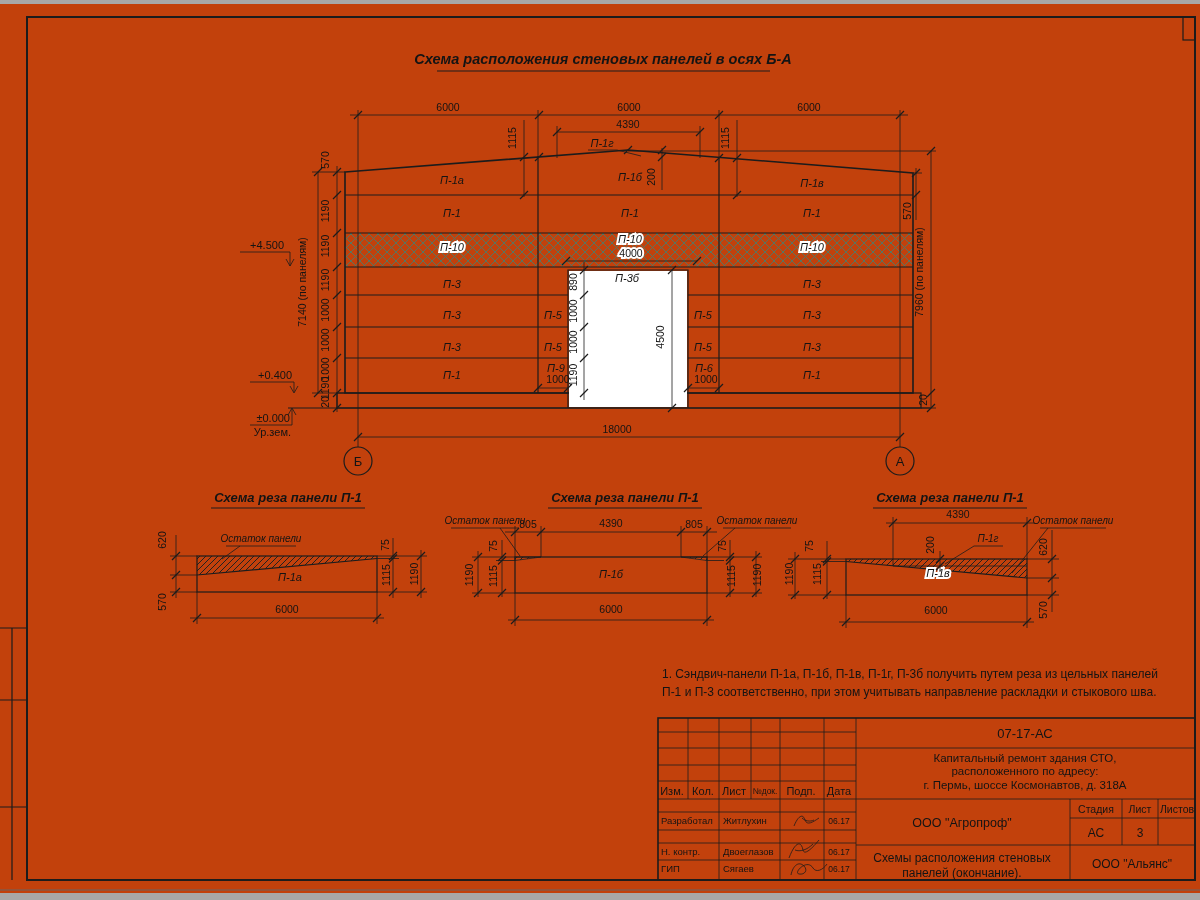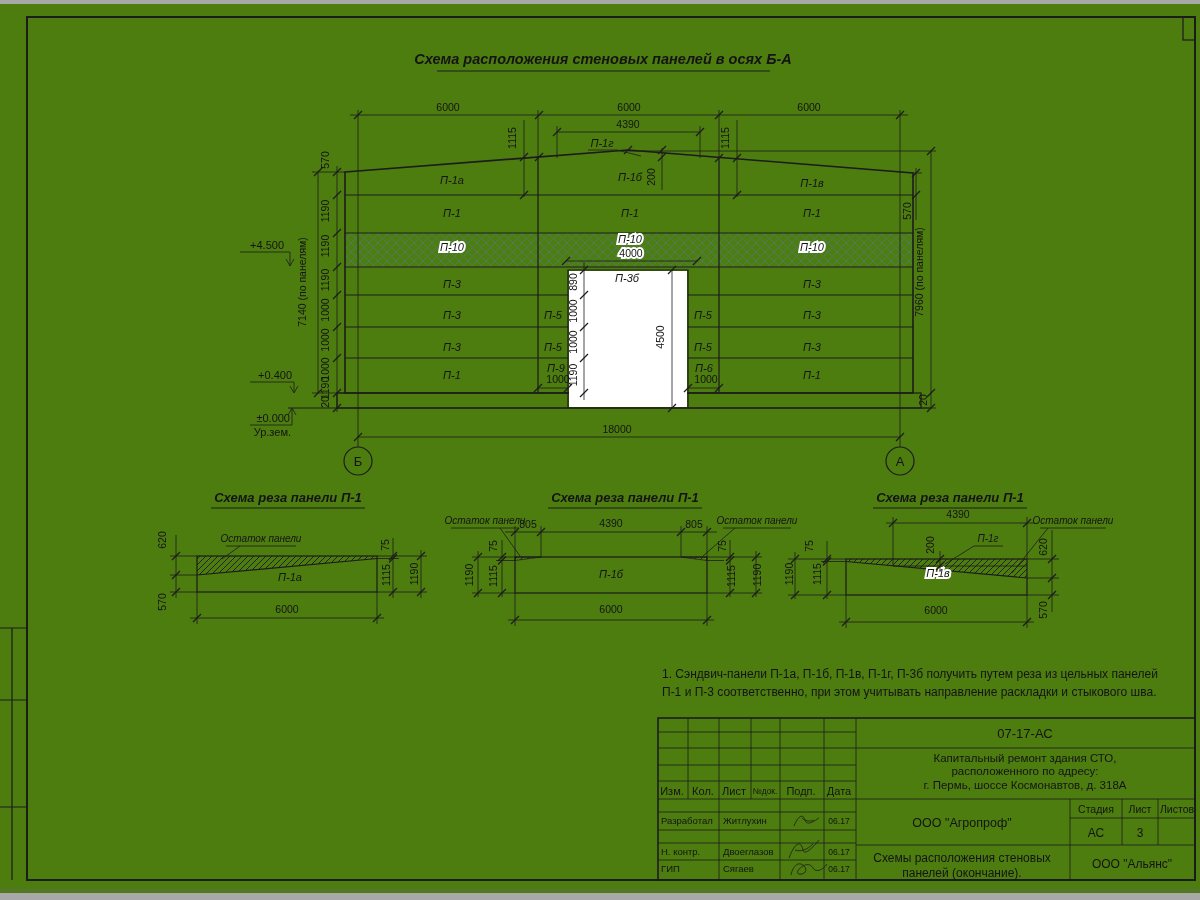--- a/index.html
+++ b/index.html
@@ -1,16 +1,16 @@
 <!DOCTYPE html>
 <html><head>
 <meta charset="utf-8">
 <style>
   html,body{margin:0;padding:0;background:#fff;}
-  .stage{position:relative;width:1200px;height:900px;background:#4d7c0f;overflow:hidden;}
+  .stage{position:relative;width:1200px;height:900px;background:#c2410c;overflow:hidden;}
   svg{display:block;}
   svg text{font-family:"Liberation Sans",sans-serif;fill:#141414;}
   .thick{stroke:#1c1c1c;stroke-width:1.6;fill:none;}
   .med{stroke:#1c1c1c;stroke-width:1.2;fill:none;}
   .thin{stroke:#1c1c1c;stroke-width:0.8;fill:none;}
   .tick{stroke:#1c1c1c;stroke-width:1.2;fill:none;}
   .lbl{font-style:italic;font-size:11px;text-anchor:middle;}
   .lblsm{font-style:italic;font-size:10px;text-anchor:middle;}
   .dim{font-size:10.5px;text-anchor:middle;}
   .halo{paint-order:stroke;stroke:#fff;stroke-width:4px;}

